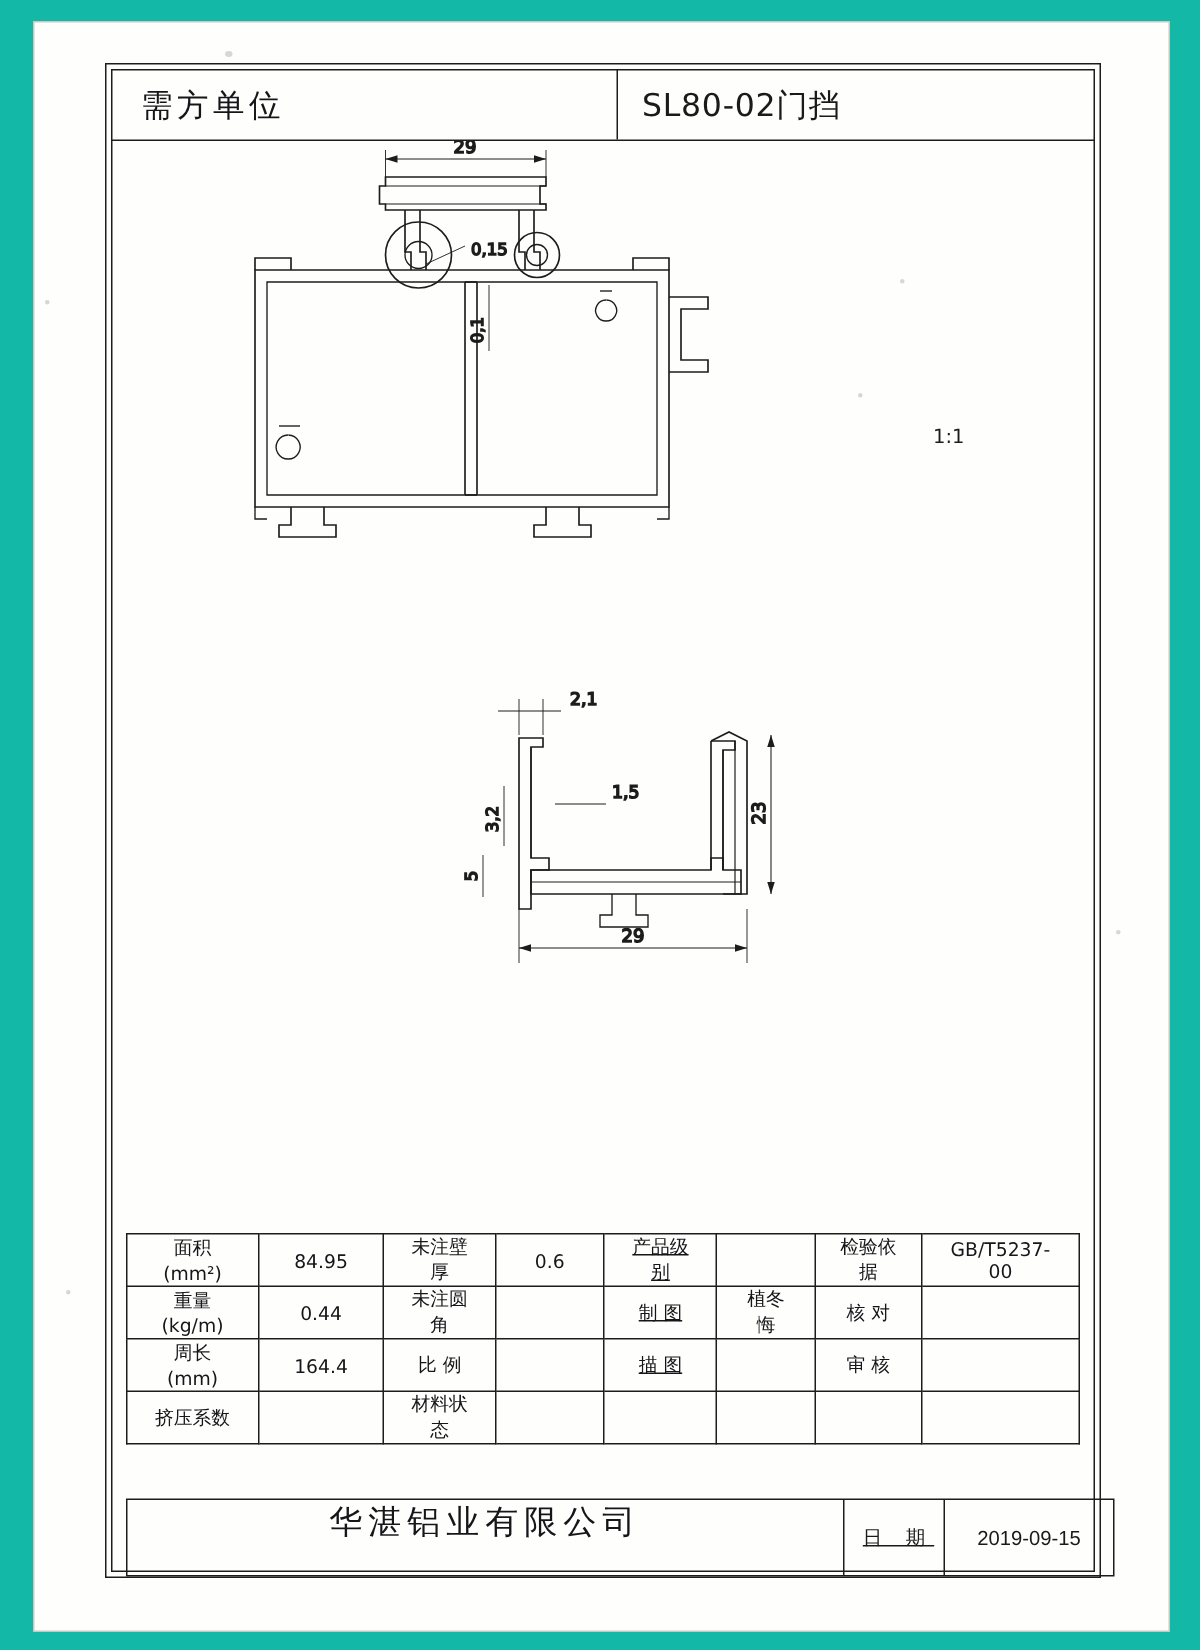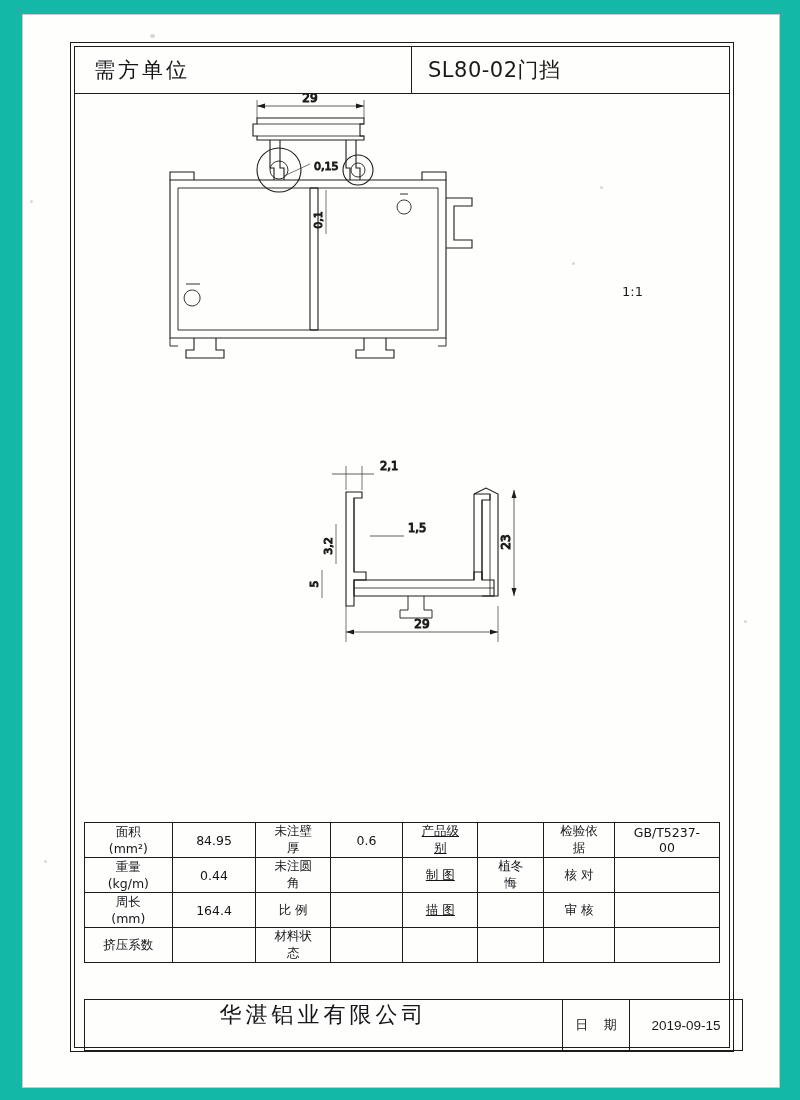--- a/index.html
+++ b/index.html
@@ -147,20 +147,21 @@
     color: #15151a;
   }
   .footer-datelabel {
     width: 66px;
     height: 100%;
     border-left: 1px solid #1c1c1c;
     display: flex; align-items: center; justify-content: center;
     font-size: 13px;
     letter-spacing: 6px;
     text-indent: 6px;
+    text-decoration: underline;
   }
   .footer-date {
     width: 112px;
     height: 100%;
     border-left: 1px solid #1c1c1c;
     display: flex; align-items: center; justify-content: center;
     font-size: 13.5px;
   }
 
   

